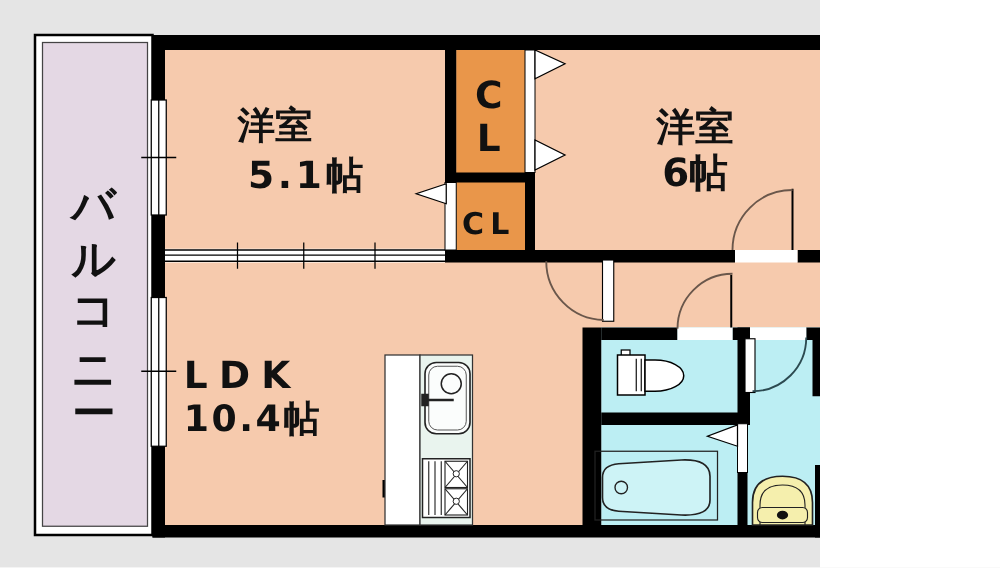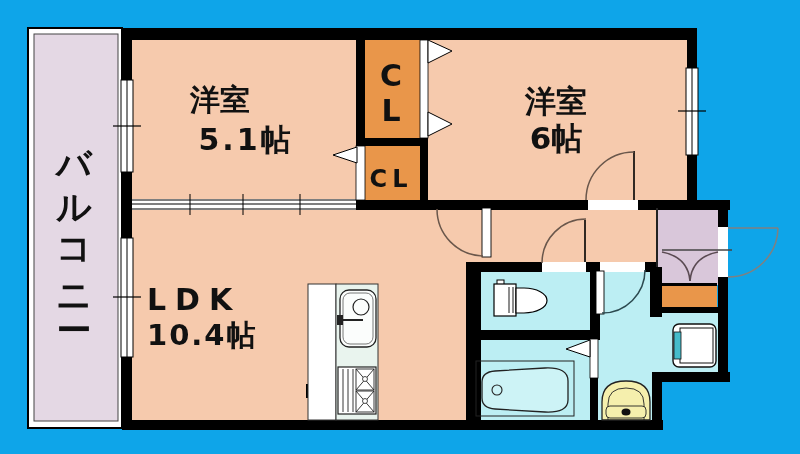--- a/index.html
+++ b/index.html
@@ -1,17 +1,17 @@
 <!DOCTYPE html>
 <html><head>
 <meta charset="utf-8">
 <style>
   html,body{margin:0;padding:0;background:#ffffff;}
   body{font-family:"DejaVu Sans","Liberation Sans",sans-serif;}
-  .stage{position:relative;width:800px;height:454px;background:#0ea5e9;overflow:hidden;}
+  .stage{position:relative;width:656px;height:454px;background:#e5e5e5;overflow:hidden;}
   .stage svg{position:absolute;left:0;top:0;}
   .balcony-label{
     position:absolute;left:55px;top:124px;width:42px;height:250px;
     writing-mode:vertical-rl;text-orientation:upright;
     font-size:35px;font-weight:600;letter-spacing:7px;color:#111;
     font-family:"DejaVu Sans","Liberation Sans",sans-serif;
     user-select:none;
   }
   text{font-family:"DejaVu Sans","Liberation Sans",sans-serif;fill:#111;font-weight:600;}
 </style>

